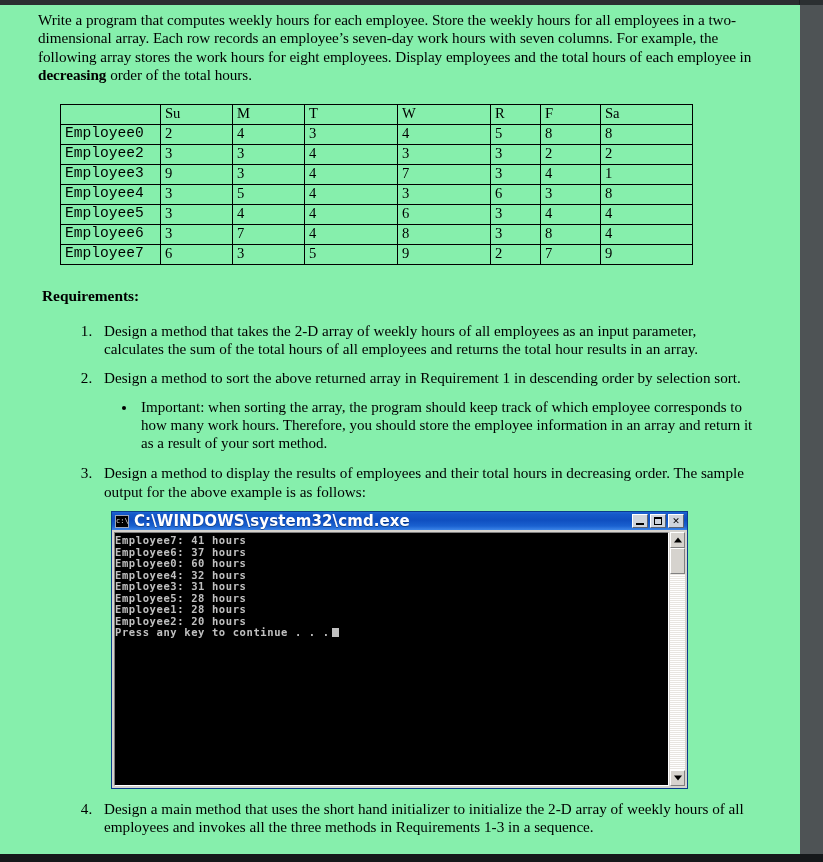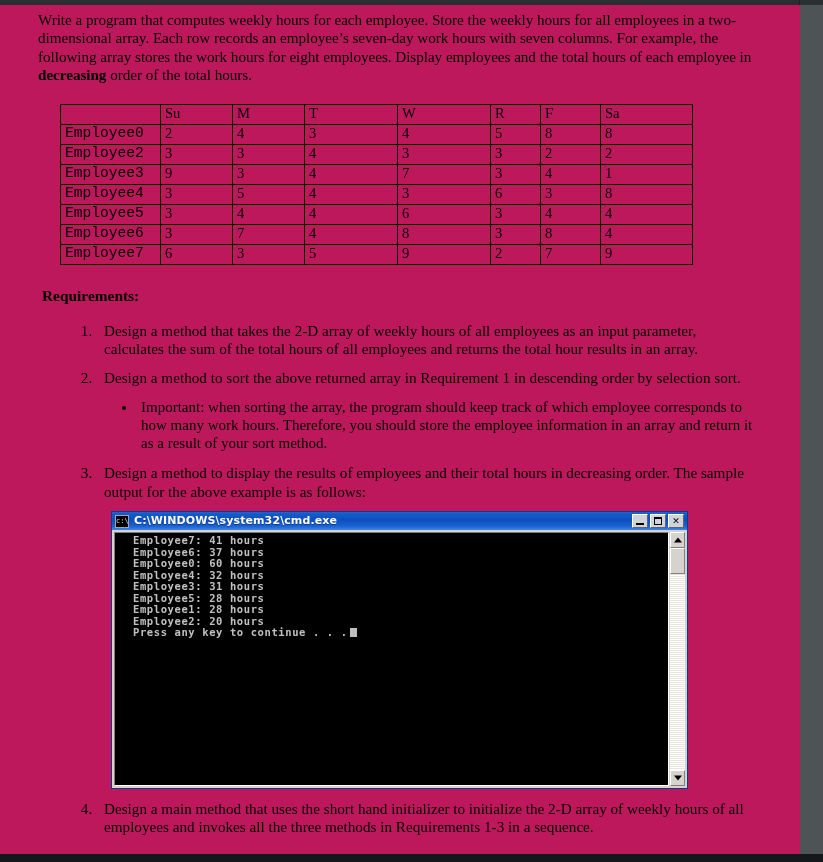--- a/index.html
+++ b/index.html
@@ -40,21 +40,21 @@
     right: 0; top: 0;
     width: 23px; height: 5px;
     background: #2b2f31;
   }
 
   .page {
     position: absolute;
     left: 0; top: 5px;
     width: 800px;
     height: 849px;
-    background: #be185d;
+    background: #86efac;
     overflow: hidden;
   }
 
   .content {
     padding: 6px 42px 0 38px;
   }
 
   p.intro {
     margin: 0;
     font-size: 15.2px;
@@ -150,21 +150,21 @@
     font-size: 7px;
     line-height: 11px;
     text-align: center;
     font-family: "DejaVu Sans Mono", monospace;
     flex: 0 0 auto;
     overflow: hidden;
   }
   .titletext {
     color: #ffffff;
     font-family: "DejaVu Sans", "Liberation Sans", sans-serif;
-    font-size: 11px;
+    font-size: 15px;
     font-weight: bold;
     margin-left: 5px;
     letter-spacing: 0.1px;
     white-space: nowrap;
     flex: 1 1 auto;
     text-shadow: 0 1px 0 rgba(0,0,0,.35);
   }
   .winbtns {
     display: flex;
     gap: 2px;
@@ -208,21 +208,21 @@
     flex: 1 1 auto;
     border: 1px solid #808080;
     border-right-color: #ffffff;
     border-bottom-color: #ffffff;
     box-sizing: border-box;
     background: #000;
   }
   .screen {
     background: #000000;
     height: 252px;
-    padding: 2px 0 0 18px;
+    padding: 2px 0 0 0;
     box-sizing: border-box;
     overflow: hidden;
   }
   .screen .line {
     color: #c0c0c0;
     font-family: "DejaVu Sans Mono", "Liberation Mono", monospace;
     font-size: 10.5px;
     line-height: 11.5px;
     letter-spacing: 0.6px;
     white-space: pre;

